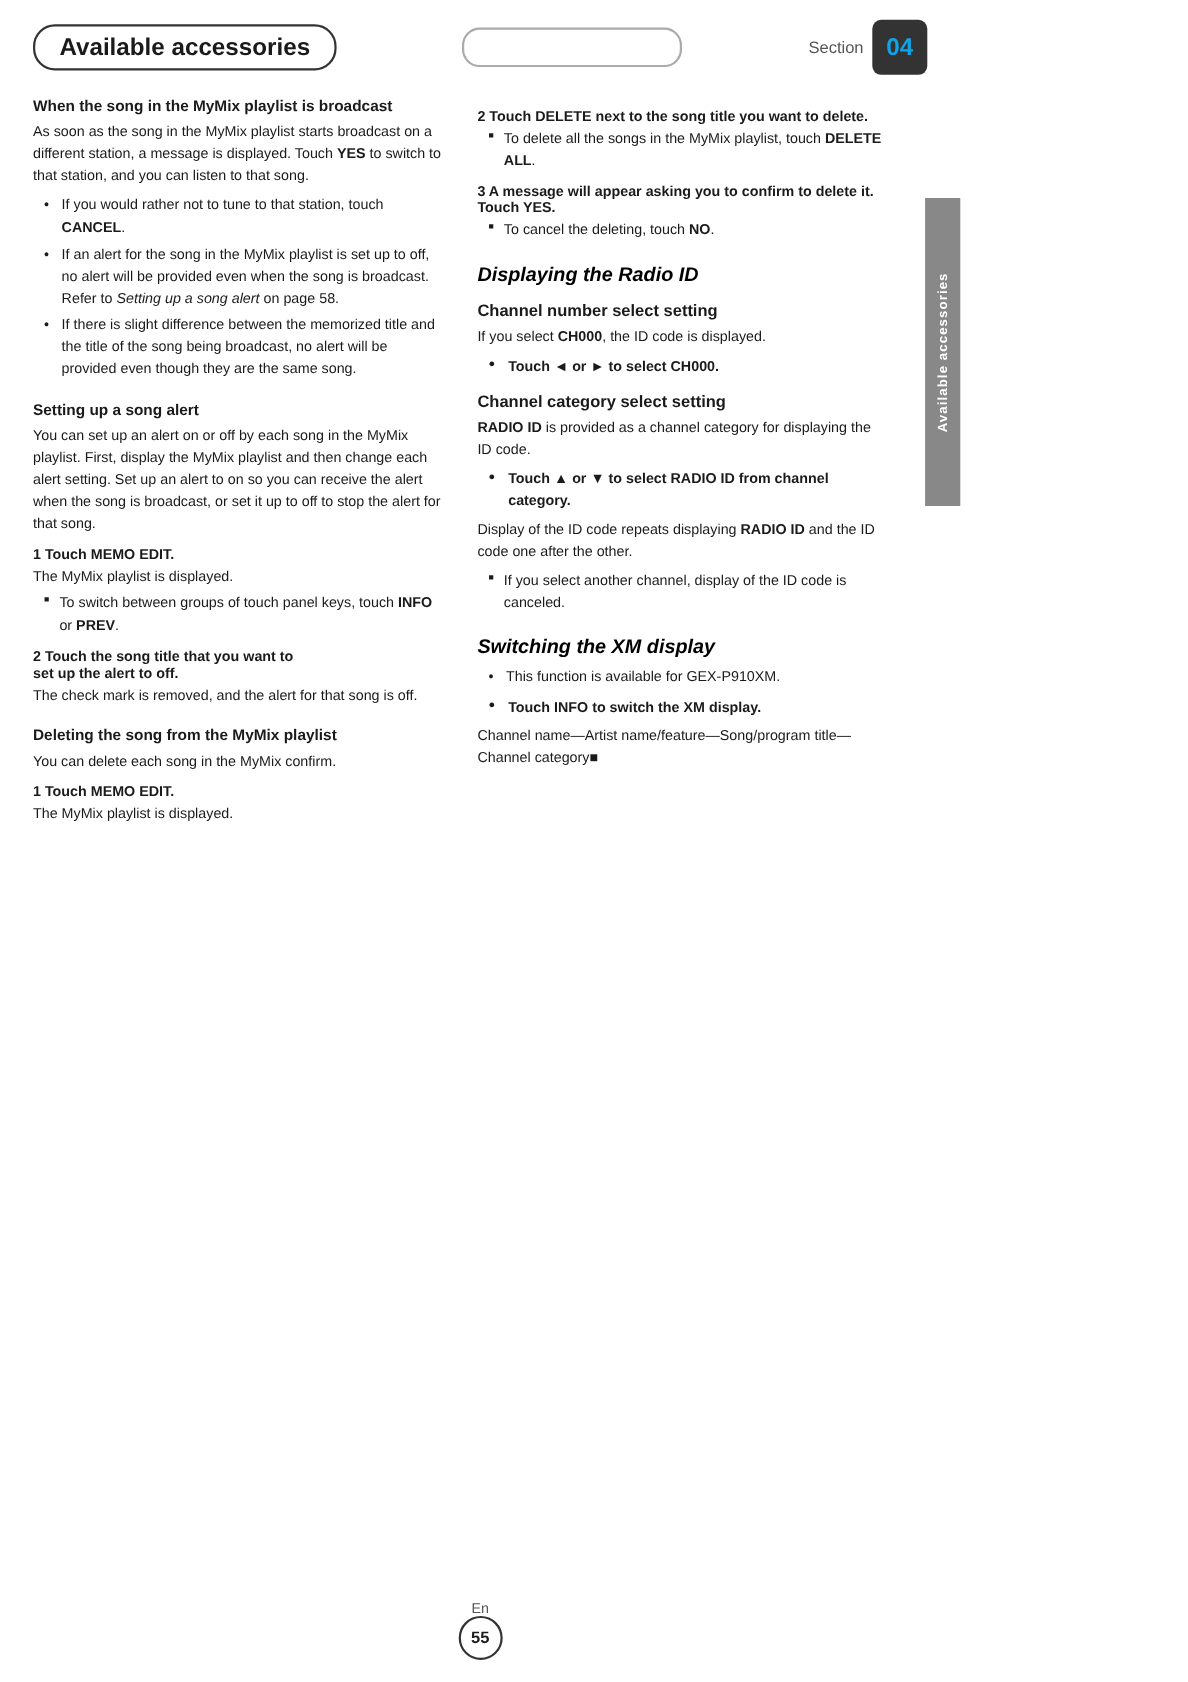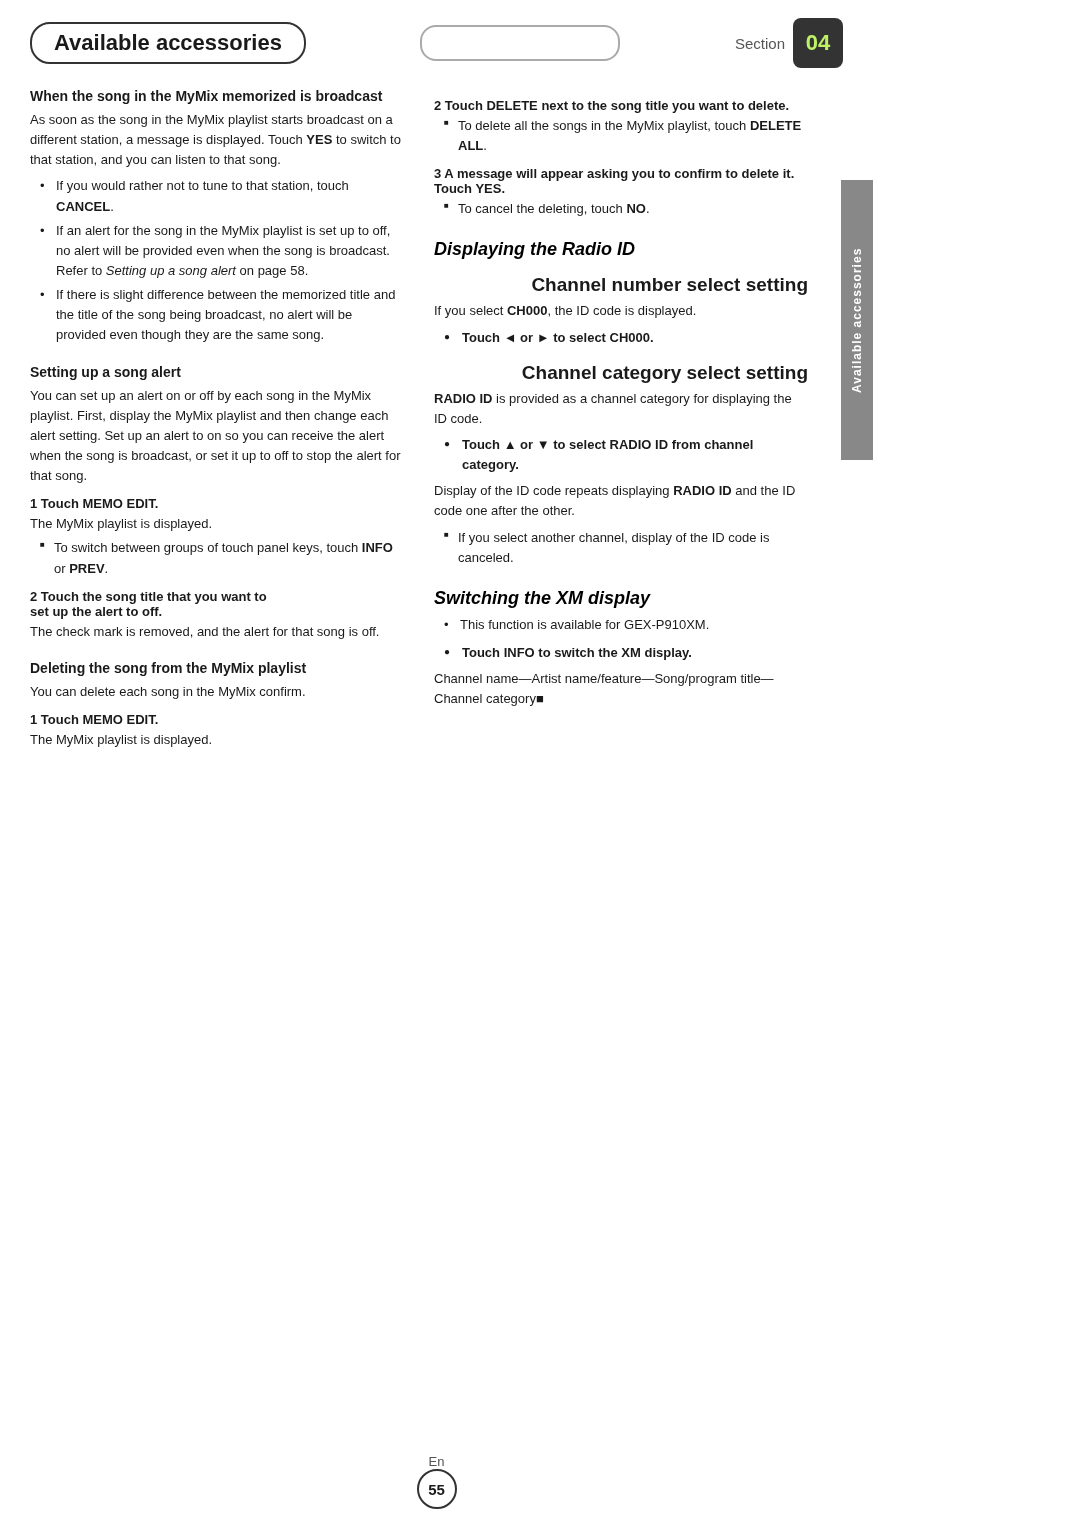--- a/index.html
+++ b/index.html
@@ -61,21 +61,21 @@
     }
 
     .section-label {
       font-size: 15px;
       color: #555;
       text-align: right;
     }
 
     .section-number-box {
       background: #333;
-      color: #bef264;
+      color: #0ea5e9;
       font-size: 22px;
       font-weight: bold;
       width: 50px;
       height: 50px;
       border-radius: 8px;
       display: flex;
       align-items: center;
       justify-content: center;
     }
 
@@ -219,25 +219,24 @@
     
     .big-section-title {
       font-size: 18px;
       font-weight: bold;
       margin: 20px 0 6px 0;
       color: #000000;
       font-style: italic;
     }
 
     .medium-section-title {
-      font-size: 19px;
+      font-size: 15px;
       font-weight: bold;
       margin: 14px 0 5px 0;
       color: #1a1a1a;
-      text-align: right;
     }
 
     
     .page-footer {
       position: absolute;
       bottom: 20px;
       left: 0;
       right: 0;
       display: flex;
       justify-content: flex-start;
@@ -279,21 +278,21 @@
       <div class="section-number-box">04</div>
     </div>
   </div>
 
   <div class="vertical-tab">Available accessories</div>
 
   <div class="main-content">
 
     <div class="left-column">
 
-      <div class="section-heading">When the song in the MyMix memorized is broadcast</div>
+      <div class="section-heading">When the song in the MyMix playlist is broadcast</div>
       <p>As soon as the song in the MyMix playlist starts broadcast on a different station, a message is displayed. Touch <strong>YES</strong> to switch to that station, and you can listen to that song.</p>
       <ul class="bullet-list">
         <li>If you would rather not to tune to that station, touch <strong>CANCEL</strong>.</li>
         <li>If an alert for the song in the MyMix playlist is set up to off, no alert will be provided even when the song is broadcast. Refer to <em>Setting up a song alert</em> on page 58.</li>
         <li>If there is slight difference between the memorized title and the title of the song being broadcast, no alert will be provided even though they are the same song.</li>
       </ul>
 
       <div class="section-heading">Setting up a song alert</div>
       <p>You can set up an alert on or off by each song in the MyMix playlist. First, display the MyMix playlist and then change each alert setting. Set up an alert to on so you can receive the alert when the song is broadcast, or set it up to off to stop the alert for that song.</p>
 

